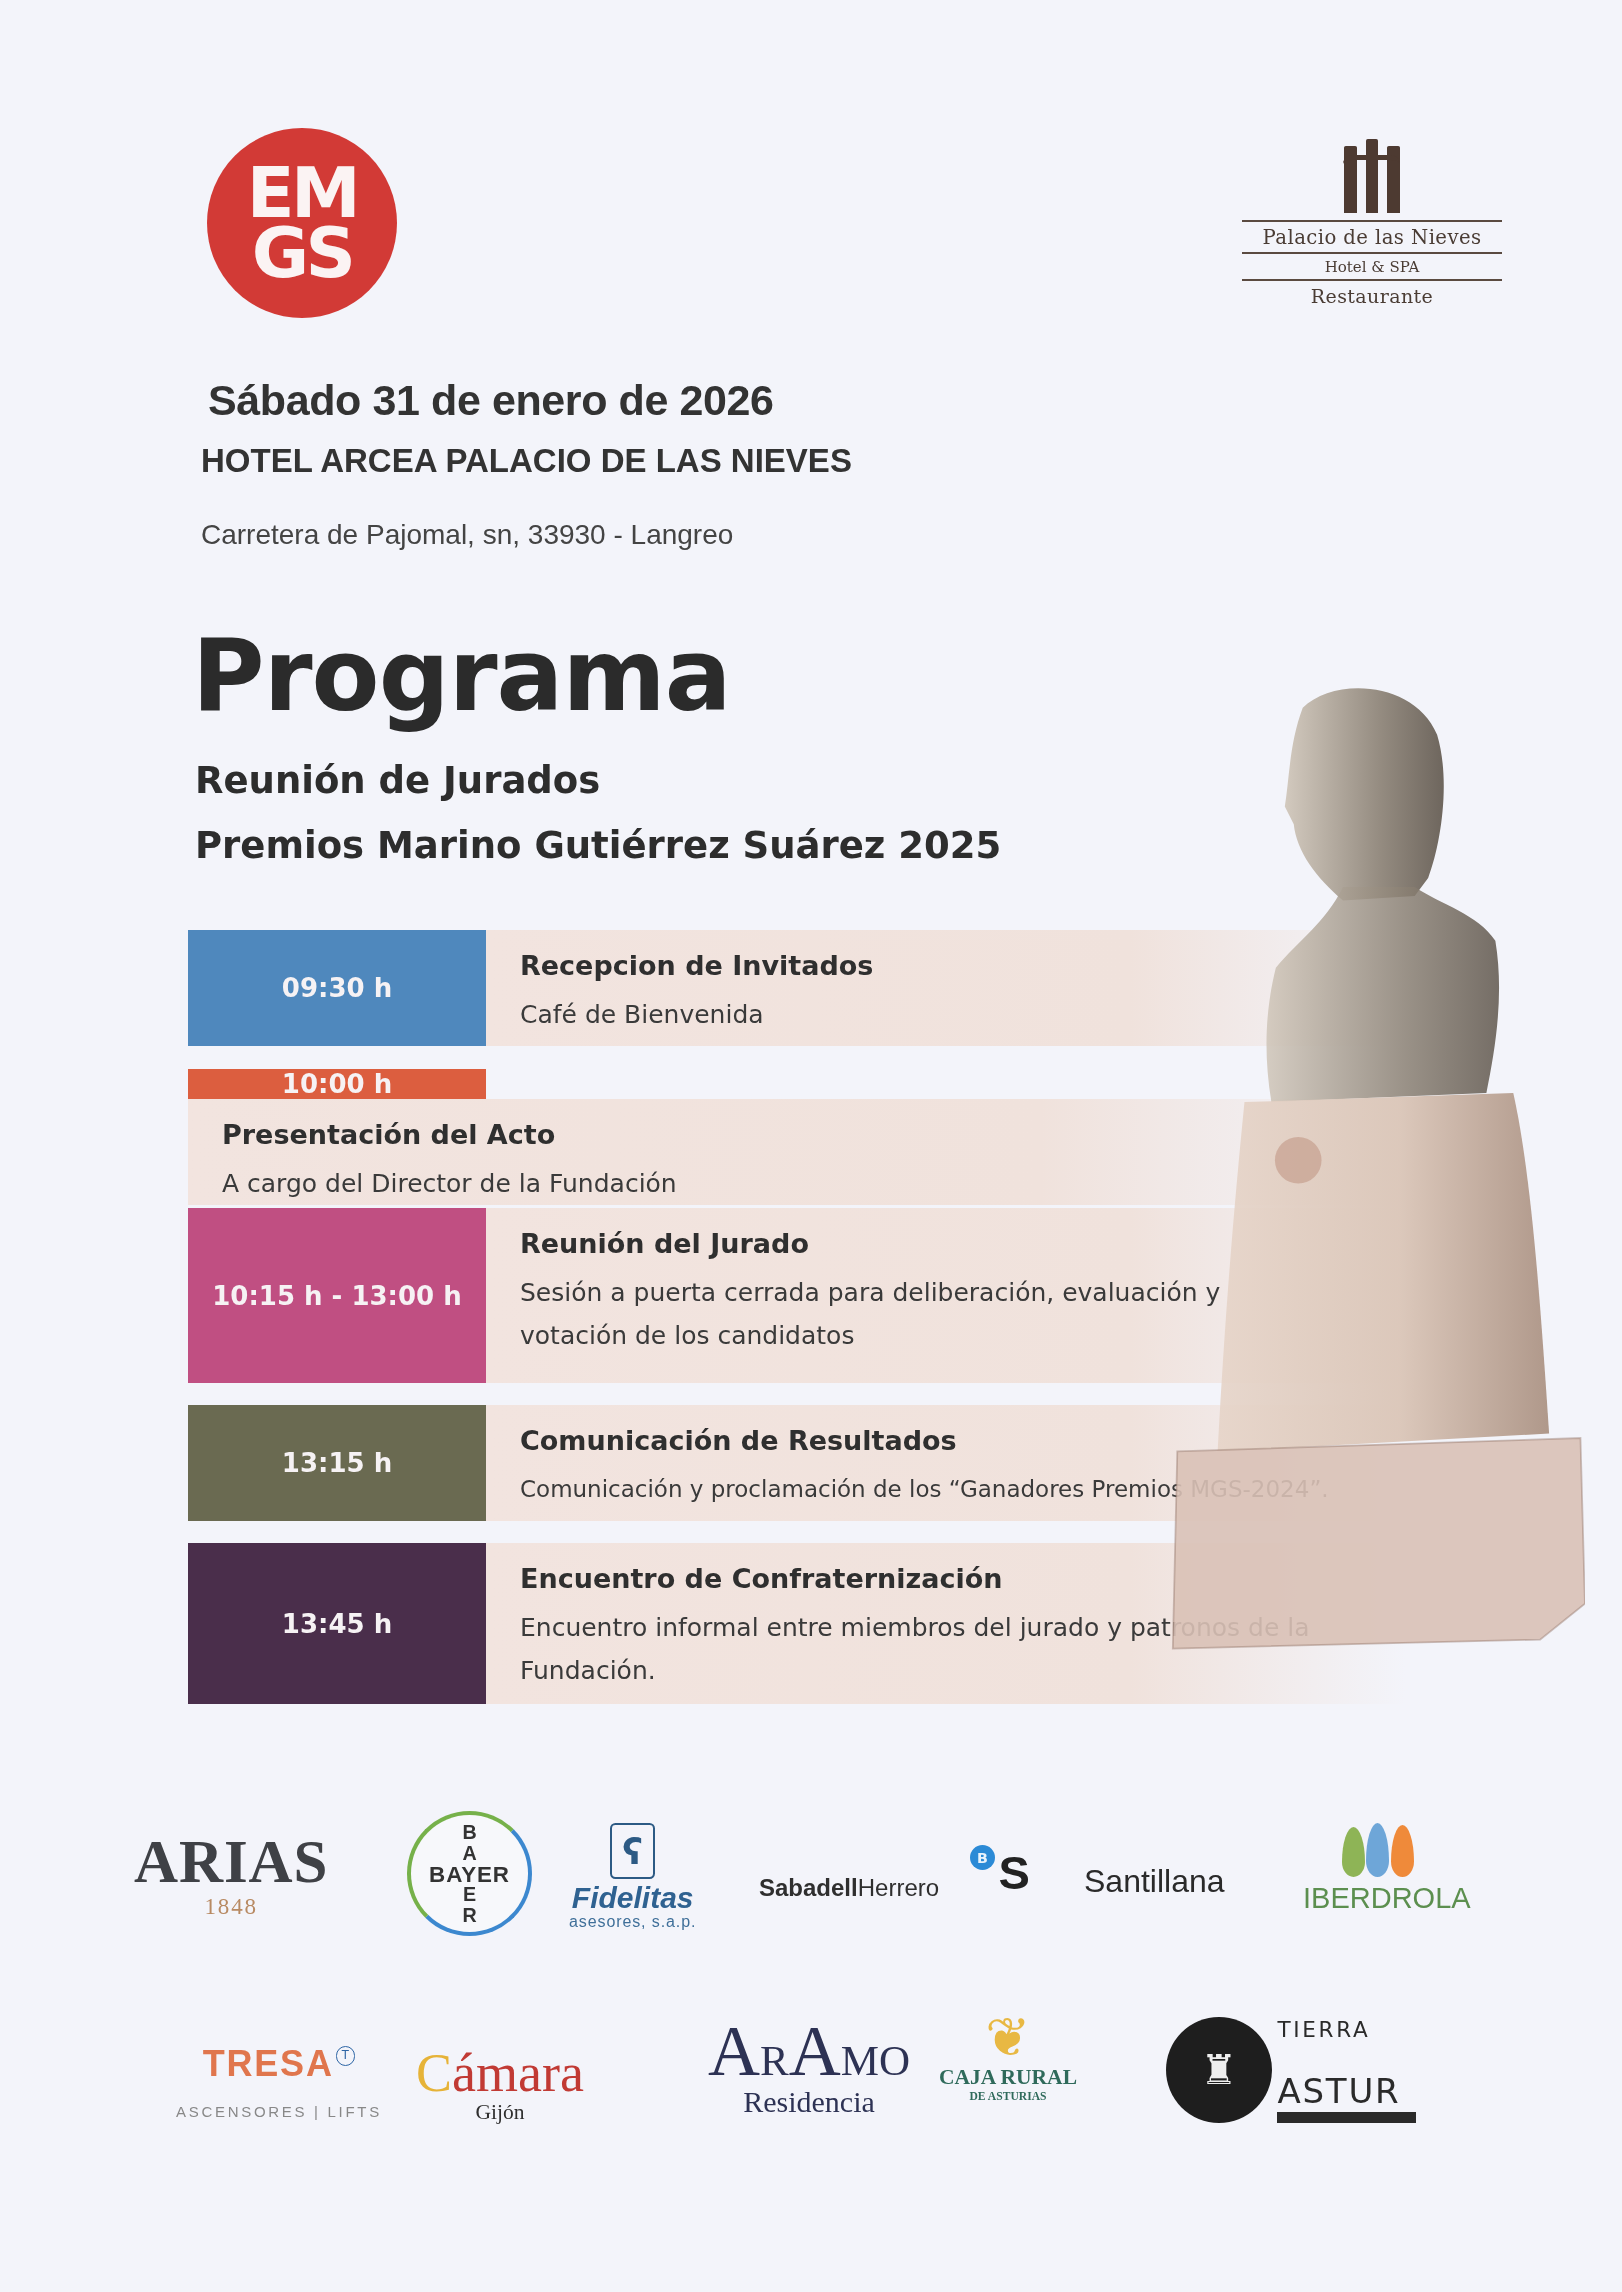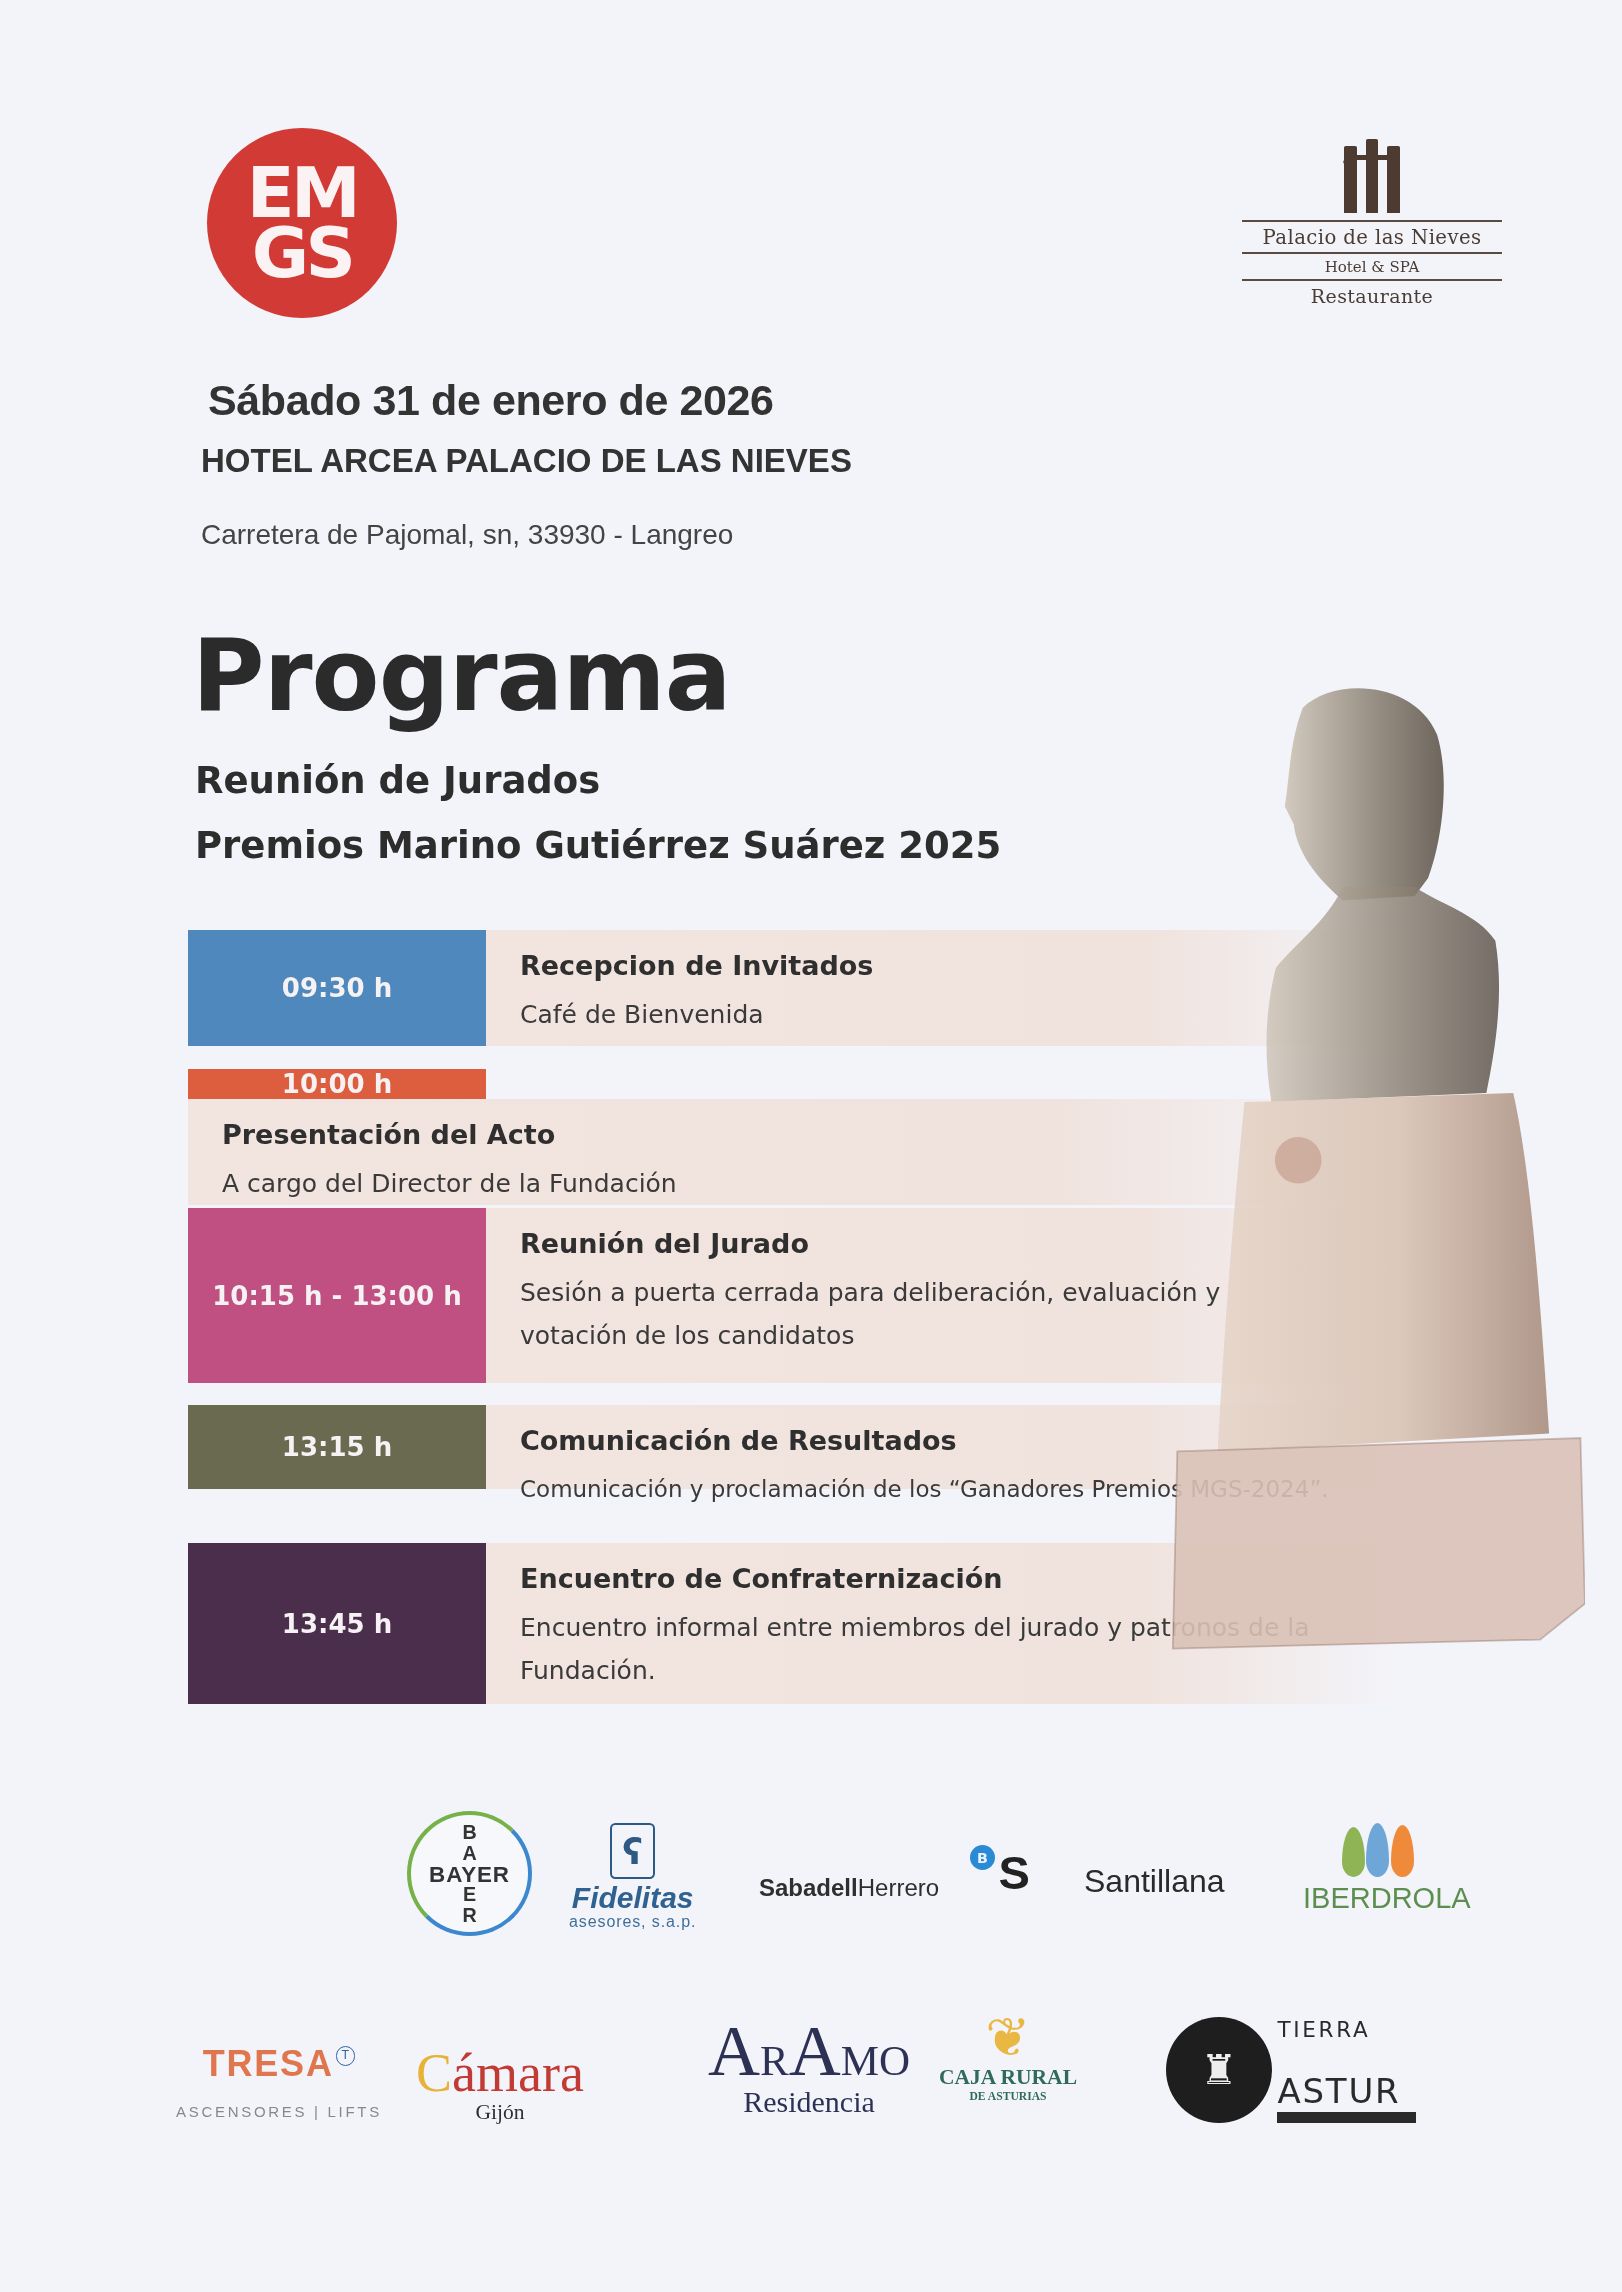--- a/index.html
+++ b/index.html
@@ -168,21 +168,21 @@
         <div class="desc-text">A cargo del Director de la Fundación</div>
       </div>
     </div>
     <div class="item" style="top:278px; height:175px;">
       <div class="time-box" style="background:#c04f82">10:15 h - 13:00 h</div>
       <div class="desc-box">
         <div class="desc-title">Reunión del Jurado</div>
         <div class="desc-text" style="width:770px">Sesión a puerta cerrada para deliberación, evaluación y votación de los candidatos</div>
       </div>
     </div>
-    <div class="item" style="top:475px; height:84px;">
+    <div class="item" style="top:475px; height:116px;">
       <div class="time-box" style="background:#6a6a51">13:15 h</div>
       <div class="desc-box">
         <div class="desc-title">Comunicación de Resultados</div>
         <div class="desc-text" style="font-size:23px">Comunicación y proclamación de los “Ganadores Premios MGS-2024”.</div>
       </div>
     </div>
     <div class="item" style="top:613px; height:161px;">
       <div class="time-box" style="background:#4a2e4b">13:45 h</div>
       <div class="desc-box">
         <div class="desc-title">Encuentro de Confraternización</div>
@@ -209,20 +209,24 @@
 
     <path d="M250 240 L330 240 C360 260 400 270 420 300 C430 360 420 420 410 470 L170 480 C160 420 165 370 175 330 C200 300 230 280 250 240 Z" fill="url(#bust)" opacity="0.85"></path>
 
     <path d="M140 480 L440 470 C460 560 470 700 480 850 L110 870 C118 720 128 600 140 480 Z" fill="url(#stone)" opacity="0.9"></path>
     <circle cx="200" cy="545" r="26" fill="#c9a595" opacity="0.8"></circle>
 
     <path d="M65 870 L515 855 L520 1040 L470 1080 L60 1090 Z" fill="#d9c1b6" opacity="0.9"></path>
     <path d="M65 870 L515 855 L520 1040 L470 1080 L60 1090 Z" fill="none" stroke="#8b6e62" stroke-width="2" opacity="0.4"></path>
   </svg>
 
+  <div class="sponsor arias">
+    <span class="t">ARIAS</span>
+    <span class="y">1848</span>
+  </div>
 
   <div class="bayer">
     <div class="v">B<br>A<br><br>E<br>R</div>
     <div class="h">BAYER</div>
   </div>
 
   <div class="sponsor fidelitas">
     <div class="ico">ʕ</div>
     <span class="t">Fidelitas</span>
     <span class="s">asesores, s.a.p.</span>

